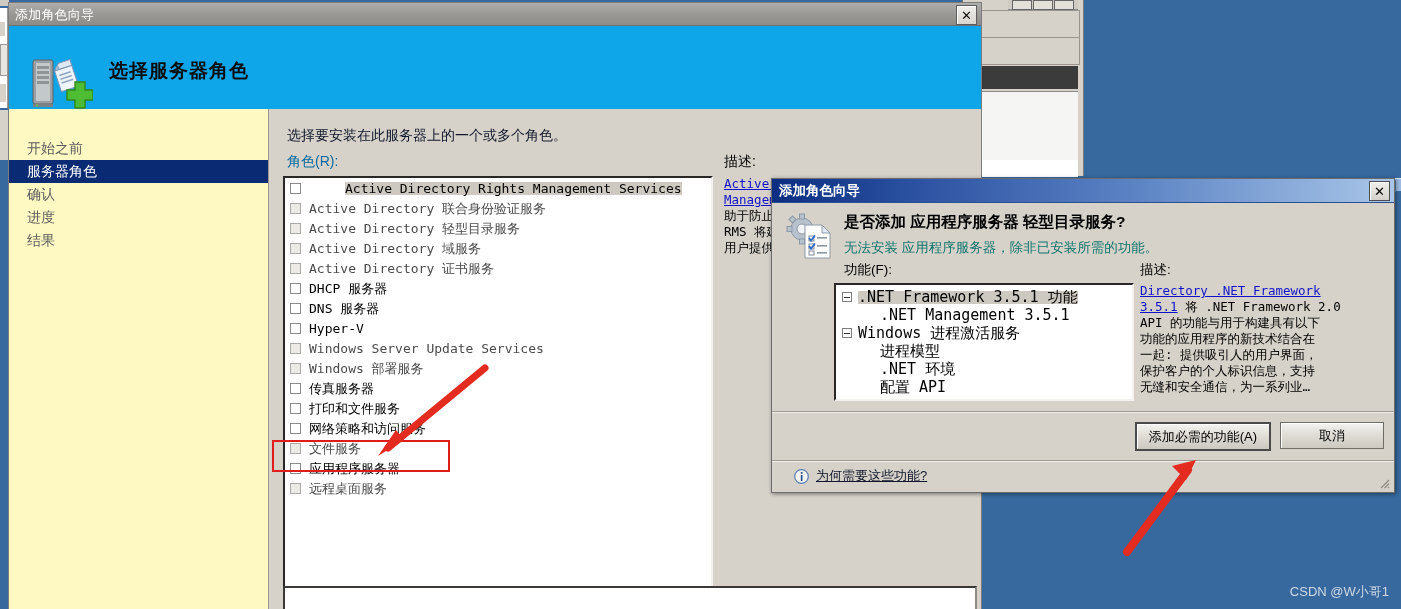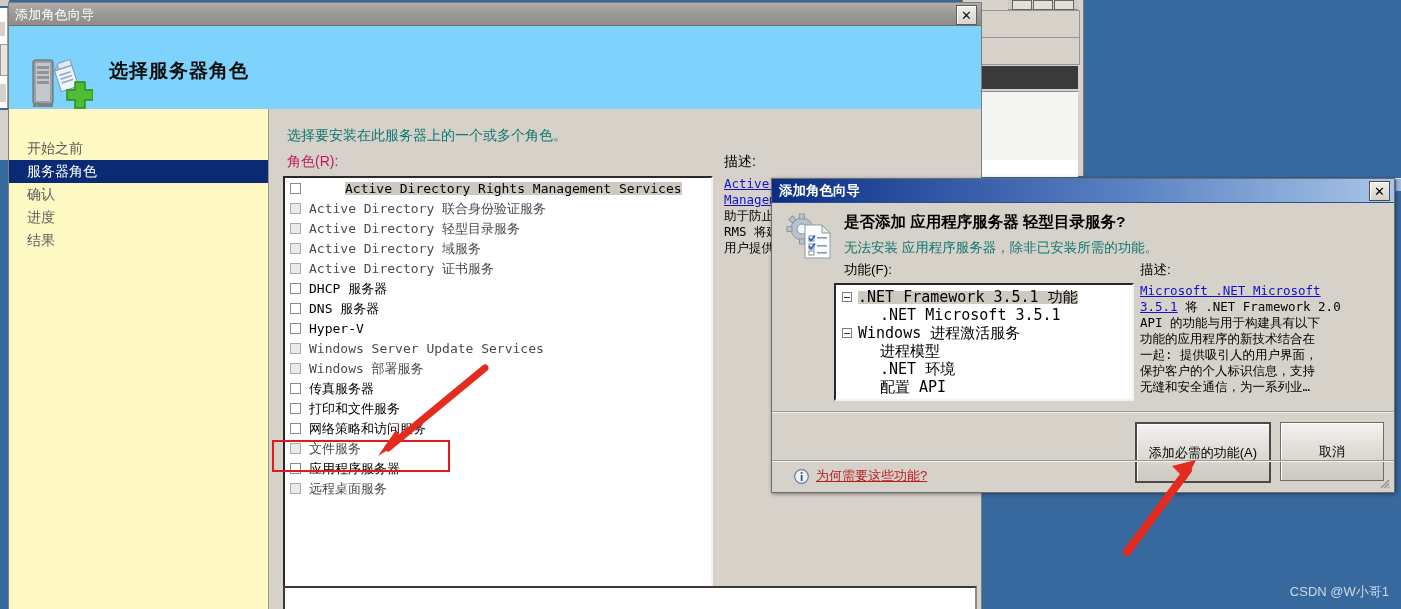--- a/index.html
+++ b/index.html
@@ -33,33 +33,33 @@
   
   #bg-taskbar{position:absolute;left:962px;top:178px;width:439px;height:12px;background:linear-gradient(90deg,#2b5ca8 0%,#4a7fc9 45%,#9dbbe3 100%);border-top:1px solid #dfe9f5;}
   #bg-tb-btn{position:absolute;left:1372px;top:180px;width:22px;height:10px;background:#b9d0ec;border:1px solid #5f87bb;}
 
   
   #wizard{position:absolute;left:8px;top:2px;width:972px;height:607px;background:#d6d2ca;border:1px solid #7d7d7d;box-shadow:0 0 0 1px #f2f1ee inset;}
   #wiz-titlebar{position:relative;height:22px;background:linear-gradient(180deg,#b0aeab 0%,#9b9995 50%,#8e8c88 100%);border-bottom:1px solid #6f6f6f;}
   #wiz-title{position:absolute;left:6px;top:3px;font-size:13px;color:#fff;font-weight:400;letter-spacing:.2px;}
   #wiz-close{position:absolute;right:4px;top:2px;width:19px;height:18px;background:linear-gradient(180deg,#f0efec 0%,#d8d5cf 100%);border:1px solid #5d5d5d;box-shadow:inset 1px 1px 0 #fff;display:flex;align-items:center;justify-content:center;font-size:13px;font-weight:bold;line-height:1;cursor:pointer;color:#111;}
 
-  #wiz-header{position:relative;height:83px;background:#7dd3fc;border-bottom:1px solid #4d7c0f;}
+  #wiz-header{position:relative;height:83px;background:#0ea5e9;border-bottom:1px solid #4d7c0f;}
   #wiz-header-icon{position:absolute;left:18px;top:32px;width:66px;height:52px;}
   #wiz-header-title{position:absolute;left:100px;top:32px;font-size:19px;font-weight:bold;color:#0b0b0b;letter-spacing:1px;}
 
   #wiz-body{position:absolute;left:0;top:106px;right:0;bottom:0;display:flex;}
   #wiz-sidebar{width:260px;background:#fef9c3;border-right:1px solid #9c9890;padding-top:28px;box-sizing:border-box;}
   .side-item{height:23px;line-height:23px;padding-left:18px;font-size:14px;color:#3b3b3b;cursor:pointer;}
   .side-item.sel{background:#0a2b73;color:#fff;}
   .side-item.dim{color:#5c5c5c;}
 
   #wiz-content{flex:1;position:relative;background:#d6d2ca;}
-  #intro-line{position:absolute;left:18px;top:18px;font-size:14px;color:#0f766e;}
-  #roles-label{position:absolute;left:18px;top:44px;font-size:14px;color:#be185d;}
+  #intro-line{position:absolute;left:18px;top:18px;font-size:14px;color:#0f172a;}
+  #roles-label{position:absolute;left:18px;top:44px;font-size:14px;color:#0369a1;}
   #roles-box{position:absolute;left:14px;top:67px;width:426px;height:432px;background:#fff;border:2px inset #8f8b84;border-top-color:#7d7a74;border-left-color:#7d7a74;border-right-color:#f3f2ef;border-bottom-color:#f3f2ef;overflow:hidden;}
   .role-row{display:flex;align-items:center;height:20px;padding-left:5px;}
   .role-cb{width:11px;height:11px;box-sizing:border-box;border:1px solid #8b8b8b;background:#fff;margin-right:8px;flex:none;}
   .role-cb.dis{background:#eceae6;border-color:#acaaa6;}
   .role-txt{font-family:"DejaVu Sans Mono","Liberation Mono",monospace;font-size:13px;white-space:nowrap;line-height:13px;color:#000;}
   .role-row.hl .role-txt{background:#cdc9c1;margin-left:36px;}
   .role-row.dim .role-txt{color:#4a4a4a;}
 
   #desc-label{position:absolute;left:455px;top:44px;font-size:14px;color:#000;}
   #desc-box{position:absolute;left:455px;top:67px;width:250px;height:120px;}
@@ -88,25 +88,25 @@
   .feat-txt{font-family:"DejaVu Sans Mono","Liberation Mono",monospace;font-size:15px;line-height:13px;white-space:nowrap;}
   .feat-row.hl .feat-txt{background:#cdc9c1;}
   .feat-row.ind .feat-txt{margin-left:22px;}
 
   #dlgdesc{position:absolute;left:368px;top:104px;width:244px;height:118px;}
   .dd-line{font-family:"DejaVu Sans Mono","Liberation Mono",monospace;font-size:12.5px;line-height:16px;white-space:nowrap;color:#000;}
   .dd-line a{color:#1111cc;text-decoration:underline;}
 
   #dlg-sep{position:absolute;left:0;top:232px;width:100%;height:1px;background:#9e9a93;border-bottom:1px solid #f1f0ed;}
   #dlg-btnrow{position:absolute;right:10px;top:243px;display:flex;gap:9px;}
-  .dlg-btn{height:25px;min-width:78px;padding:16px 12px;background:linear-gradient(180deg,#f4f3f0 0%,#dedbd4 52%,#cdc9c1 100%);border:1px solid #6f6c66;font-size:13px;cursor:pointer;display:flex;align-items:center;justify-content:center;color:#000;box-shadow:inset 1px 1px 0 #fff;}
+  .dlg-btn{height:25px;min-width:78px;padding:0 12px;background:linear-gradient(180deg,#f4f3f0 0%,#dedbd4 52%,#cdc9c1 100%);border:1px solid #6f6c66;font-size:13px;cursor:pointer;display:flex;align-items:center;justify-content:center;color:#000;box-shadow:inset 1px 1px 0 #fff;}
   .dlg-btn.default{border:2px solid #4a4a4a;font-weight:normal;}
   #dlg-sep2{position:absolute;left:0;top:281px;width:100%;height:1px;background:#9e9a93;border-bottom:1px solid #f1f0ed;}
   #dlg-help{position:absolute;left:22px;top:288px;display:flex;align-items:center;gap:7px;}
-  #dlg-help a{font-size:13px;color:#b91c1c;text-decoration:underline;}
+  #dlg-help a{font-size:13px;color:#0f172a;text-decoration:underline;}
   #dlg-grip{position:absolute;right:4px;bottom:3px;width:12px;height:12px;}
 
   
   #anno-box{position:absolute;left:272px;top:440px;width:174px;height:28px;border:2px solid #e01b1b;pointer-events:none;}
   svg.anno{position:absolute;pointer-events:none;overflow:visible;}
 
   
   #watermark{position:absolute;right:12px;bottom:8px;font-size:13px;color:#cfd9e6;}
 </style>
 </head>
@@ -295,41 +295,41 @@
   <div id="feat-label">功能(F):</div>
   <div id="dlgdesc-label">描述:</div>
 
   <div id="feat-box">
       <div class="feat-row hl">
         <span class="feat-exp"></span>
         <span class="feat-txt">.NET Framework 3.5.1 功能</span>
       </div>
       <div class="feat-row ind">
         <span class="feat-spacer"></span>
-        <span class="feat-txt">.NET Microsoft 3.5.1</span>
+        <span class="feat-txt">.NET Management 3.5.1</span>
       </div>
       <div class="feat-row">
         <span class="feat-exp"></span>
         <span class="feat-txt">Windows 进程激活服务</span>
       </div>
       <div class="feat-row ind">
         <span class="feat-spacer"></span>
         <span class="feat-txt">进程模型</span>
       </div>
       <div class="feat-row ind">
         <span class="feat-spacer"></span>
         <span class="feat-txt">.NET 环境</span>
       </div>
       <div class="feat-row ind">
         <span class="feat-spacer"></span>
         <span class="feat-txt">配置 API</span>
       </div>
     </div>
   <div id="dlgdesc">
-      <div class="dd-line"><a href="#">Microsoft .NET Microsoft</a></div>
+      <div class="dd-line"><a href="#">Directory .NET Framework</a></div>
       <div class="dd-line"><a href="#">3.5.1</a> 将 .NET Framework 2.0</div>
       <div class="dd-line">API 的功能与用于构建具有以下</div>
       <div class="dd-line">功能的应用程序的新技术结合在</div>
       <div class="dd-line">一起: 提供吸引人的用户界面，</div>
       <div class="dd-line">保护客户的个人标识信息，支持</div>
       <div class="dd-line">无缝和安全通信，为一系列业…</div>
     </div>
 
   <div id="dlg-sep"></div>
   <div id="dlg-btnrow">

